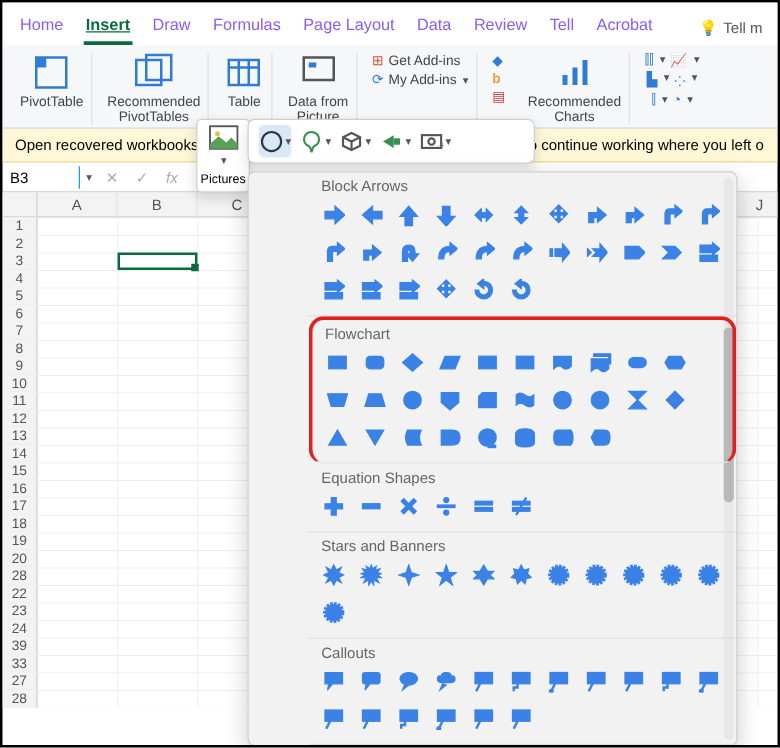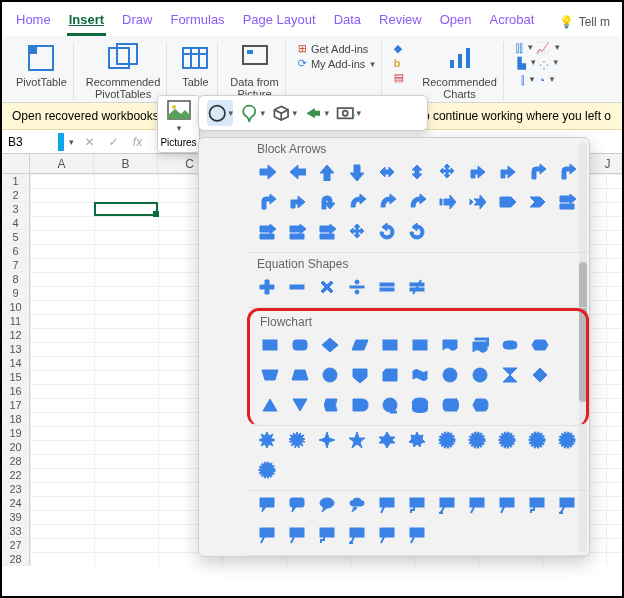--- a/index.html
+++ b/index.html
@@ -10,21 +10,21 @@
   .tellme { color: #555; display: flex; align-items: center; gap: 4px; margin-left: auto; }
   .ribbon { display: flex; background: #f6f7f8; border-bottom: 1px solid #d4d4d4; padding: 6px 8px 2px 8px; gap: 6px; }
   .rgroup { display: flex; flex-direction: column; align-items: center; gap: 2px; padding: 0 6px; border-right: 1px solid #e2e2e2; font-size: 11px; color: #444; }
   .rgroup:last-child { border-right: none; }
   .rgroup .glyph { width: 32px; height: 32px; display: flex; align-items: center; justify-content: center; }
   .rgroup .label { font-size: 11px; text-align: center; line-height: 1.1; }
   .stack { display: flex; flex-direction: column; gap: 2px; font-size: 11px; }
   .stack .item { display: flex; align-items: center; gap: 4px; color: #444; }
   .msgbar { background: #fff7d6; padding: 6px 10px; font-size: 12px; border-bottom: 1px solid #e7dca0; white-space: nowrap; overflow: hidden; }
   .namebox-row { display: flex; align-items: center; border-bottom: 1px solid #ccc; height: 24px; }
-  .namebox { width: 62px; border-right: 6px solid #0ea5e9; padding: 2px 6px; font-size: 12px; }
+  .namebox { width: 62px; border-right: 1px solid #0ea5e9; padding: 2px 6px; font-size: 12px; }
   .fx-cancel, .fx-ok, .fx { width: 24px; text-align: center; color: #aaa; }
   .grid { position: relative; }
   .colhdrs { display: flex; height: 20px; background: #f3f3f3; border-bottom: 1px solid #d0d0d0; }
   .rowhdr-space { width: 28px; border-right: 1px solid #d0d0d0; }
   .colhdr { width: 64px; text-align: center; border-right: 1px solid #e5e5e5; font-size: 12px; color: #555; line-height: 20px; }
   .rows { display: flex; }
   .rowhdrs { display: flex; flex-direction: column; }
   .rowhdr { width: 28px; height: 14px; font-size: 11px; text-align: center; color: #555; border-right: 1px solid #d0d0d0; border-bottom: 1px solid #eee; background: #f3f3f3; line-height: 14px; }
   .cells { position: relative; flex: 1; }
   .cells-grid { position: absolute; inset: 0; background-image: linear-gradient(to right, #eee 1px, transparent 1px), linear-gradient(to bottom, #eee 1px, transparent 1px); background-size: 64px 14px; }
@@ -50,21 +50,21 @@
 <body>
 
 <div class="tabs">
   <div class="tab">Home</div>
   <div class="tab active">Insert</div>
   <div class="tab">Draw</div>
   <div class="tab">Formulas</div>
   <div class="tab">Page Layout</div>
   <div class="tab">Data</div>
   <div class="tab">Review</div>
-  <div class="tab">Open</div>
+  <div class="tab">Tell</div>
   <div class="tab">Acrobat</div>
   <div class="tellme">
     <span>💡</span>
     <span>Tell m</span>
   </div>
 </div>
 
 <div class="ribbon">
   <div class="rgroup">
     <div class="glyph">
@@ -406,20 +406,177 @@
           </svg>
         </div>
         <div class="shape">
           <svg viewBox="0 0 18 18">
             <path d="M9 2 A7 7 0 1 1 2 9 H5 A4 4 0 1 0 9 5 V8 L4 4 L9 0 Z"></path>
           </svg>
         </div>
       </div>
   </div>
 
+  <div class="section highlight">
+    <h4>Flowchart</h4>
+    <div class="shape-row" id="sec-flowchart">
+        <div class="shape">
+          <svg viewBox="0 0 18 18">
+            <rect x="2" y="4" width="14" height="10"></rect>
+          </svg>
+        </div>
+        <div class="shape">
+          <svg viewBox="0 0 18 18">
+            <rect x="2" y="4" width="14" height="10" rx="3"></rect>
+          </svg>
+        </div>
+        <div class="shape">
+          <svg viewBox="0 0 18 18">
+            <path d="M9 2 L17 9 L9 16 L1 9 Z"></path>
+          </svg>
+        </div>
+        <div class="shape">
+          <svg viewBox="0 0 18 18">
+            <path d="M5 4 H17 L13 14 H1 Z"></path>
+          </svg>
+        </div>
+        <div class="shape">
+          <svg viewBox="0 0 18 18">
+            <rect x="2" y="4" width="14" height="10"></rect>
+            <line x1="5" y1="4" x2="5" y2="14" stroke="#fff" stroke-width="1"></line>
+            <line x1="13" y1="4" x2="13" y2="14" stroke="#fff" stroke-width="1"></line>
+          </svg>
+        </div>
+        <div class="shape">
+          <svg viewBox="0 0 18 18">
+            <rect x="2" y="4" width="14" height="10"></rect>
+            <line x1="2" y1="7" x2="16" y2="7" stroke="#fff" stroke-width="1"></line>
+            <line x1="5" y1="4" x2="5" y2="14" stroke="#fff" stroke-width="1"></line>
+          </svg>
+        </div>
+        <div class="shape">
+          <svg viewBox="0 0 18 18">
+            <path d="M2 4 H16 V12 Q12 16 9 13 Q6 10 2 14 Z"></path>
+          </svg>
+        </div>
+        <div class="shape">
+          <svg viewBox="0 0 18 18">
+            <path d="M4 2 H18 V10 H16 V4 H4 Z M2 6 H16 V14 Q12 18 9 15 Q6 12 2 16 Z"></path>
+          </svg>
+        </div>
+        <div class="shape">
+          <svg viewBox="0 0 18 18">
+            <rect x="2" y="5" width="14" height="8" rx="4"></rect>
+          </svg>
+        </div>
+        <div class="shape">
+          <svg viewBox="0 0 18 18">
+            <path d="M4 4 H14 L17 9 L14 14 H4 L1 9 Z"></path>
+          </svg>
+        </div>
+        <div class="shape">
+          <svg viewBox="0 0 18 18">
+            <path d="M1 4 H17 L14 14 H4 Z"></path>
+          </svg>
+        </div>
+        <div class="shape">
+          <svg viewBox="0 0 18 18">
+            <path d="M4 4 H14 L17 14 H1 Z"></path>
+          </svg>
+        </div>
+        <div class="shape">
+          <svg viewBox="0 0 18 18">
+            <circle cx="9" cy="9" r="7"></circle>
+          </svg>
+        </div>
+        <div class="shape">
+          <svg viewBox="0 0 18 18">
+            <path d="M2 3 H16 V11 L9 17 L2 11 Z"></path>
+          </svg>
+        </div>
+        <div class="shape">
+          <svg viewBox="0 0 18 18">
+            <path d="M5 3 H16 V15 H2 V6 Z"></path>
+          </svg>
+        </div>
+        <div class="shape">
+          <svg viewBox="0 0 18 18">
+            <path d="M2 5 Q5 2 9 5 Q13 8 16 5 V13 Q13 16 9 13 Q5 10 2 13 Z"></path>
+          </svg>
+        </div>
+        <div class="shape">
+          <svg viewBox="0 0 18 18">
+            <circle cx="9" cy="9" r="7"></circle>
+            <line x1="4" y1="4" x2="14" y2="14" stroke="#fff" stroke-width="1.5"></line>
+            <line x1="14" y1="4" x2="4" y2="14" stroke="#fff" stroke-width="1.5"></line>
+          </svg>
+        </div>
+        <div class="shape">
+          <svg viewBox="0 0 18 18">
+            <circle cx="9" cy="9" r="7"></circle>
+            <line x1="9" y1="2" x2="9" y2="16" stroke="#fff" stroke-width="1.5"></line>
+            <line x1="2" y1="9" x2="16" y2="9" stroke="#fff" stroke-width="1.5"></line>
+          </svg>
+        </div>
+        <div class="shape">
+          <svg viewBox="0 0 18 18">
+            <path d="M2 2 L16 2 L9 9 L16 16 L2 16 L9 9 Z"></path>
+          </svg>
+        </div>
+        <div class="shape">
+          <svg viewBox="0 0 18 18">
+            <path d="M9 2 L16 9 L9 16 L2 9 Z M2 9 H16" stroke="#fff" stroke-width="1"></path>
+          </svg>
+        </div>
+        <div class="shape">
+          <svg viewBox="0 0 18 18">
+            <path d="M2 15 H16 L9 3 Z"></path>
+          </svg>
+        </div>
+        <div class="shape">
+          <svg viewBox="0 0 18 18">
+            <path d="M2 3 H16 L9 15 Z"></path>
+          </svg>
+        </div>
+        <div class="shape">
+          <svg viewBox="0 0 18 18">
+            <path d="M5 3 H16 Q13 9 16 15 H5 Q2 9 5 3 Z"></path>
+          </svg>
+        </div>
+        <div class="shape">
+          <svg viewBox="0 0 18 18">
+            <path d="M2 3 H11 Q17 3 17 9 Q17 15 11 15 H2 Z"></path>
+          </svg>
+        </div>
+        <div class="shape">
+          <svg viewBox="0 0 18 18">
+            <circle cx="9" cy="9" r="7"></circle>
+            <line x1="9" y1="16" x2="16" y2="16" stroke-width="3"></line>
+          </svg>
+        </div>
+        <div class="shape">
+          <svg viewBox="0 0 18 18">
+            <ellipse cx="9" cy="5" rx="7" ry="3"></ellipse>
+            <path d="M2 5 V13 Q2 16 9 16 Q16 16 16 13 V5" fill="none" stroke-width="2"></path>
+          </svg>
+        </div>
+        <div class="shape">
+          <svg viewBox="0 0 18 18">
+            <path d="M5 3 Q2 3 2 9 Q2 15 5 15 H16 Q13 15 13 9 Q13 3 16 3 Z"></path>
+            <ellipse cx="15" cy="9" rx="2.5" ry="6" fill="#fff"></ellipse>
+          </svg>
+        </div>
+        <div class="shape">
+          <svg viewBox="0 0 18 18">
+            <path d="M2 9 L5 3 H13 Q17 3 17 9 Q17 15 13 15 H5 Z"></path>
+          </svg>
+        </div>
+      </div>
+  </div>
+
   <div class="section">
     <h4>Equation Shapes</h4>
     <div class="shape-row" id="sec-equation">
         <div class="shape">
           <svg viewBox="0 0 18 18">
             <path d="M7 2 H11 V7 H16 V11 H11 V16 H7 V11 H2 V7 H7 Z"></path>
           </svg>
         </div>
         <div class="shape">
           <svg viewBox="0 0 18 18">
@@ -447,178 +604,22 @@
         <div class="shape">
           <svg viewBox="0 0 18 18">
             <rect x="2" y="5" width="14" height="3"></rect>
             <rect x="2" y="10" width="14" height="3"></rect>
             <line x1="5" y1="16" x2="13" y2="2" stroke-width="2"></line>
           </svg>
         </div>
       </div>
   </div>
 
-  <div class="section highlight">
-    <h4>Flowchart</h4>
-    <div class="shape-row" id="sec-flowchart">
-        <div class="shape">
-          <svg viewBox="0 0 18 18">
-            <rect x="2" y="4" width="14" height="10"></rect>
-          </svg>
-        </div>
-        <div class="shape">
-          <svg viewBox="0 0 18 18">
-            <rect x="2" y="4" width="14" height="10" rx="3"></rect>
-          </svg>
-        </div>
-        <div class="shape">
-          <svg viewBox="0 0 18 18">
-            <path d="M9 2 L17 9 L9 16 L1 9 Z"></path>
-          </svg>
-        </div>
-        <div class="shape">
-          <svg viewBox="0 0 18 18">
-            <path d="M5 4 H17 L13 14 H1 Z"></path>
-          </svg>
-        </div>
-        <div class="shape">
-          <svg viewBox="0 0 18 18">
-            <rect x="2" y="4" width="14" height="10"></rect>
-            <line x1="5" y1="4" x2="5" y2="14" stroke="#fff" stroke-width="1"></line>
-            <line x1="13" y1="4" x2="13" y2="14" stroke="#fff" stroke-width="1"></line>
-          </svg>
-        </div>
-        <div class="shape">
-          <svg viewBox="0 0 18 18">
-            <rect x="2" y="4" width="14" height="10"></rect>
-            <line x1="2" y1="7" x2="16" y2="7" stroke="#fff" stroke-width="1"></line>
-            <line x1="5" y1="4" x2="5" y2="14" stroke="#fff" stroke-width="1"></line>
-          </svg>
-        </div>
-        <div class="shape">
-          <svg viewBox="0 0 18 18">
-            <path d="M2 4 H16 V12 Q12 16 9 13 Q6 10 2 14 Z"></path>
-          </svg>
-        </div>
-        <div class="shape">
-          <svg viewBox="0 0 18 18">
-            <path d="M4 2 H18 V10 H16 V4 H4 Z M2 6 H16 V14 Q12 18 9 15 Q6 12 2 16 Z"></path>
-          </svg>
-        </div>
-        <div class="shape">
-          <svg viewBox="0 0 18 18">
-            <rect x="2" y="5" width="14" height="8" rx="4"></rect>
-          </svg>
-        </div>
-        <div class="shape">
-          <svg viewBox="0 0 18 18">
-            <path d="M4 4 H14 L17 9 L14 14 H4 L1 9 Z"></path>
-          </svg>
-        </div>
-        <div class="shape">
-          <svg viewBox="0 0 18 18">
-            <path d="M1 4 H17 L14 14 H4 Z"></path>
-          </svg>
-        </div>
-        <div class="shape">
-          <svg viewBox="0 0 18 18">
-            <path d="M4 4 H14 L17 14 H1 Z"></path>
-          </svg>
-        </div>
-        <div class="shape">
-          <svg viewBox="0 0 18 18">
-            <circle cx="9" cy="9" r="7"></circle>
-          </svg>
-        </div>
-        <div class="shape">
-          <svg viewBox="0 0 18 18">
-            <path d="M2 3 H16 V11 L9 17 L2 11 Z"></path>
-          </svg>
-        </div>
-        <div class="shape">
-          <svg viewBox="0 0 18 18">
-            <path d="M5 3 H16 V15 H2 V6 Z"></path>
-          </svg>
-        </div>
-        <div class="shape">
-          <svg viewBox="0 0 18 18">
-            <path d="M2 5 Q5 2 9 5 Q13 8 16 5 V13 Q13 16 9 13 Q5 10 2 13 Z"></path>
-          </svg>
-        </div>
-        <div class="shape">
-          <svg viewBox="0 0 18 18">
-            <circle cx="9" cy="9" r="7"></circle>
-            <line x1="4" y1="4" x2="14" y2="14" stroke="#fff" stroke-width="1.5"></line>
-            <line x1="14" y1="4" x2="4" y2="14" stroke="#fff" stroke-width="1.5"></line>
-          </svg>
-        </div>
-        <div class="shape">
-          <svg viewBox="0 0 18 18">
-            <circle cx="9" cy="9" r="7"></circle>
-            <line x1="9" y1="2" x2="9" y2="16" stroke="#fff" stroke-width="1.5"></line>
-            <line x1="2" y1="9" x2="16" y2="9" stroke="#fff" stroke-width="1.5"></line>
-          </svg>
-        </div>
-        <div class="shape">
-          <svg viewBox="0 0 18 18">
-            <path d="M2 2 L16 2 L9 9 L16 16 L2 16 L9 9 Z"></path>
-          </svg>
-        </div>
-        <div class="shape">
-          <svg viewBox="0 0 18 18">
-            <path d="M9 2 L16 9 L9 16 L2 9 Z M2 9 H16" stroke="#fff" stroke-width="1"></path>
-          </svg>
-        </div>
-        <div class="shape">
-          <svg viewBox="0 0 18 18">
-            <path d="M2 15 H16 L9 3 Z"></path>
-          </svg>
-        </div>
-        <div class="shape">
-          <svg viewBox="0 0 18 18">
-            <path d="M2 3 H16 L9 15 Z"></path>
-          </svg>
-        </div>
-        <div class="shape">
-          <svg viewBox="0 0 18 18">
-            <path d="M5 3 H16 Q13 9 16 15 H5 Q2 9 5 3 Z"></path>
-          </svg>
-        </div>
-        <div class="shape">
-          <svg viewBox="0 0 18 18">
-            <path d="M2 3 H11 Q17 3 17 9 Q17 15 11 15 H2 Z"></path>
-          </svg>
-        </div>
-        <div class="shape">
-          <svg viewBox="0 0 18 18">
-            <circle cx="9" cy="9" r="7"></circle>
-            <line x1="9" y1="16" x2="16" y2="16" stroke-width="3"></line>
-          </svg>
-        </div>
-        <div class="shape">
-          <svg viewBox="0 0 18 18">
-            <ellipse cx="9" cy="5" rx="7" ry="3"></ellipse>
-            <path d="M2 5 V13 Q2 16 9 16 Q16 16 16 13 V5" fill="none" stroke-width="2"></path>
-          </svg>
-        </div>
-        <div class="shape">
-          <svg viewBox="0 0 18 18">
-            <path d="M5 3 Q2 3 2 9 Q2 15 5 15 H16 Q13 15 13 9 Q13 3 16 3 Z"></path>
-            <ellipse cx="15" cy="9" rx="2.5" ry="6" fill="#fff"></ellipse>
-          </svg>
-        </div>
-        <div class="shape">
-          <svg viewBox="0 0 18 18">
-            <path d="M2 9 L5 3 H13 Q17 3 17 9 Q17 15 13 15 H5 Z"></path>
-          </svg>
-        </div>
-      </div>
-  </div>
-
   <div class="section">
+    <h4>Stars and Banners</h4>
     <div class="shape-row" id="sec-stars">
         <div class="shape">
           <svg viewBox="0 0 18 18">
             <path d="M9 1 L11 5 L15 3 L13 7 L17 9 L13 11 L15 15 L11 13 L9 17 L7 13 L3 15 L5 11 L1 9 L5 7 L3 3 L7 5 Z"></path>
           </svg>
         </div>
         <div class="shape">
           <svg viewBox="0 0 18 18">
             <path d="M9 1 L10 4 L13 2 L12 5 L16 4 L14 7 L17 8 L14 9 L17 11 L13 11 L15 15 L11 13 L11 17 L9 14 L7 17 L7 13 L3 15 L5 11 L1 11 L4 9 L1 8 L4 7 L2 4 L6 5 L5 2 L8 4 Z"></path>
           </svg>
@@ -682,20 +683,21 @@
           <svg viewBox="0 0 18 18">
             <circle cx="9" cy="9" r="7" stroke-dasharray="2 1" stroke-width="3" fill="none"></circle>
             <circle cx="9" cy="9" r="5"></circle>
             <text x="9" y="12" font-size="7" text-anchor="middle" fill="#fff" stroke="none">32</text>
           </svg>
         </div>
       </div>
   </div>
 
   <div class="section">
+    <h4>Callouts</h4>
     <div class="shape-row" id="sec-callouts">
         <div class="shape">
           <svg viewBox="0 0 18 18">
             <path d="M2 2 H16 V11 H8 L4 16 L5 11 H2 Z"></path>
           </svg>
         </div>
         <div class="shape">
           <svg viewBox="0 0 18 18">
             <path d="M2 4 Q2 2 4 2 H14 Q16 2 16 4 V9 Q16 11 14 11 H8 L4 16 L5 11 H4 Q2 11 2 9 Z"></path>
           </svg>

